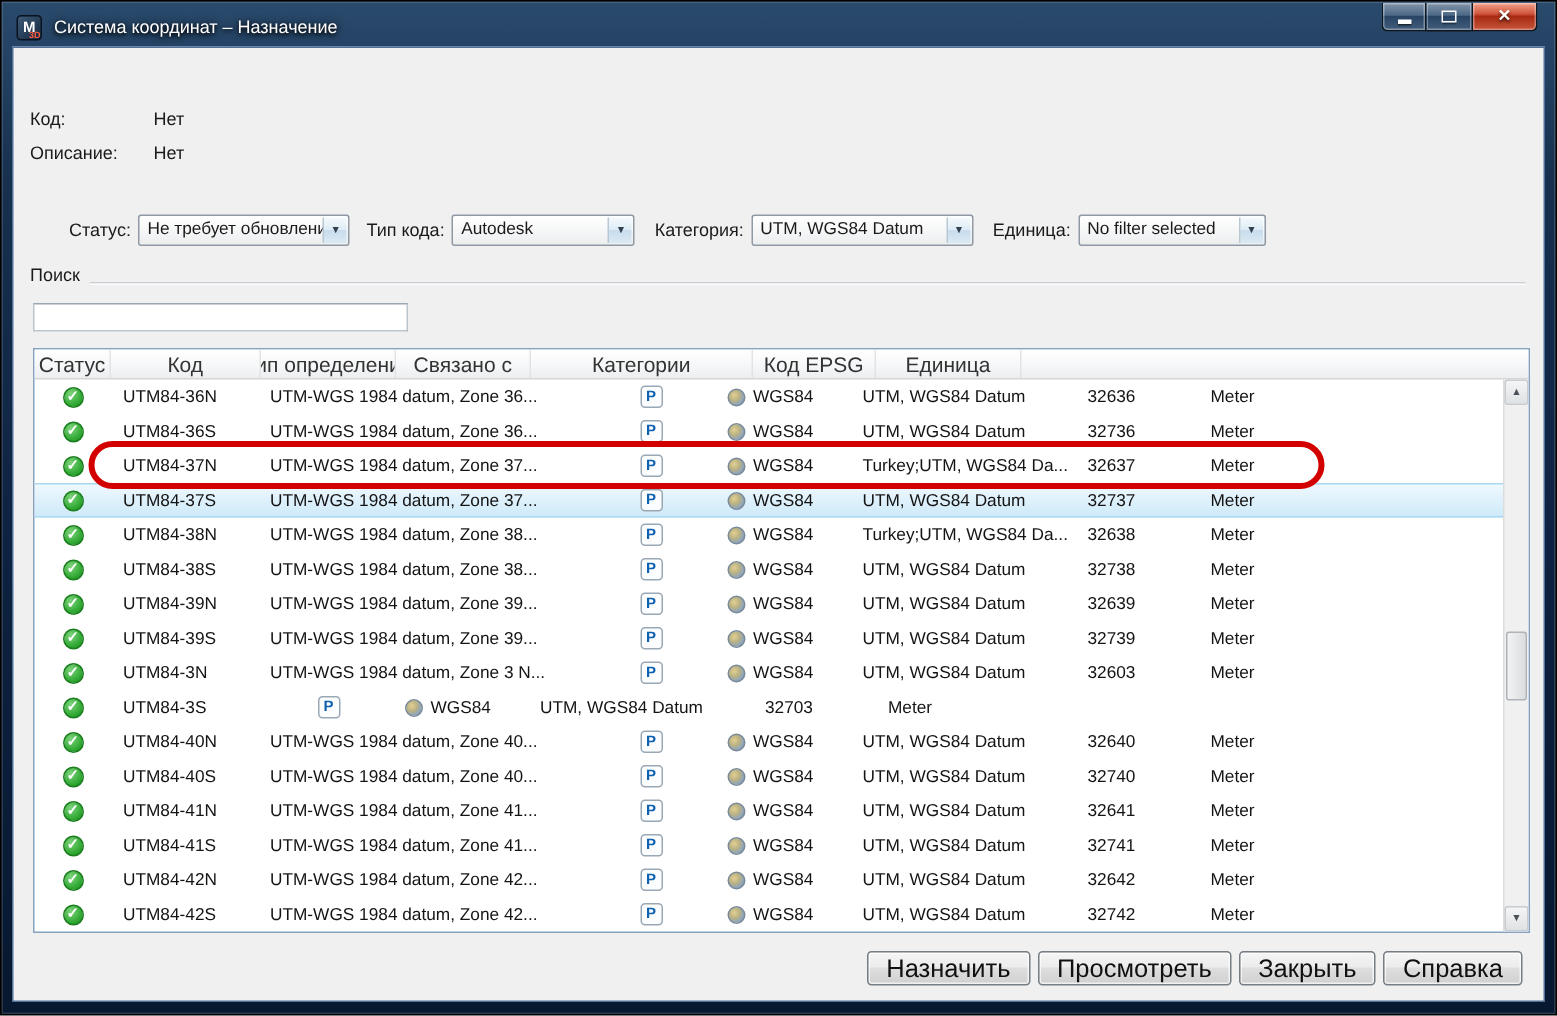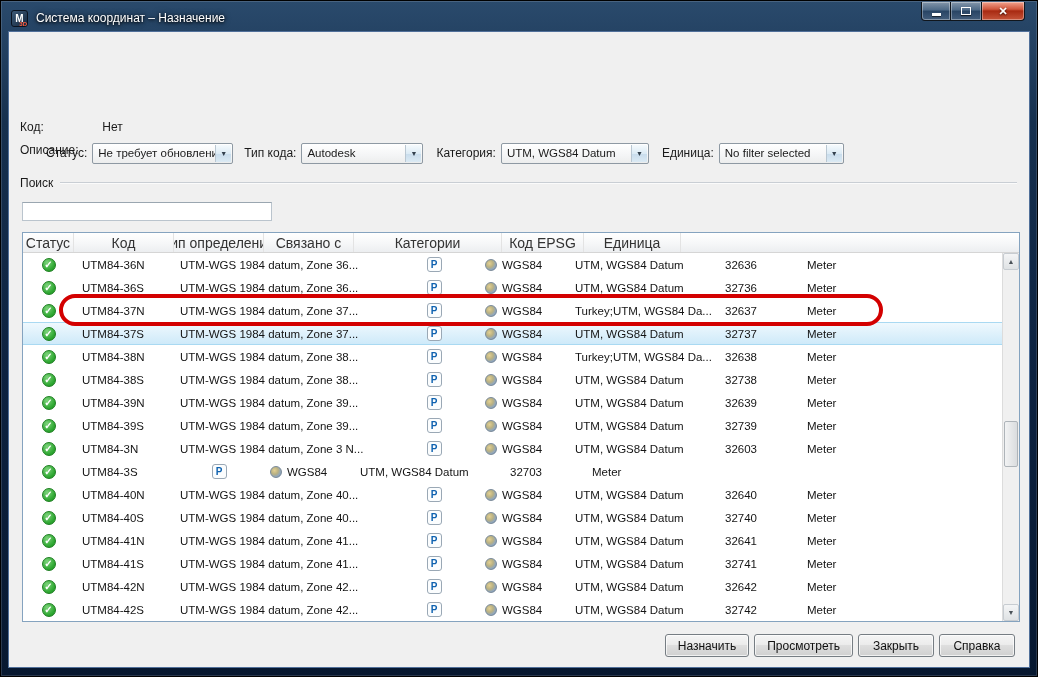--- a/index.html
+++ b/index.html
@@ -45,25 +45,25 @@
     position:absolute; left:7px; right:7px; top:30px; bottom:8px;
     background:#f0f0f0; border:1px solid #51709a;
     font-size:12px; color:#1a1a1a;
   }
 
   .group { position:absolute; display:flex; align-items:center; }
   .group-label { white-space:nowrap; color:#1a1a1a; }
   .group-line { flex:1; margin-left:7px; height:2px; border-top:1px solid #c9ced4; border-bottom:1px solid #fbfbfb; }
   .grp1 { left:11px; right:12px; top:12px; }
   .grp2 { left:11px; right:12px; top:86px; }
-  .grp3 { left:11px; right:12px; top:144px; }
+  .grp3 { left:11px; right:12px; top:144px;align-items:flex-end; }
 
   .kv { position:absolute; left:11px; }
   .kv1 { top:40px; } .kv2 { top:63px; }
-  .kv-label { display:inline-block; width:79px;margin-top:48px; }
+  .kv-label { display:inline-block; width:79px; }
 
   
   .filters { position:absolute; left:37px; top:110px; height:22px; display:flex; align-items:center; }
   .flabel { white-space:nowrap; margin-right:5px; }
   .ml1 { margin-left:11px; } .ml2 { margin-left:13px; } .ml3 { margin-left:13px; }
   .combo {
     position:relative; height:21px; border:1px solid #8e99a3; border-radius:2px;
     background:linear-gradient(180deg,#ffffff 0%,#f4f5f6 60%,#eceded 100%);
     display:flex; align-items:center; padding:0 20px 0 5px; font-size:11.5px; white-space:nowrap; overflow:hidden;
   }
@@ -133,21 +133,21 @@
   }
   .sb-up { top:0; } .sb-down { bottom:0; }
   .sb-thumb {
     position:absolute; left:1px; right:1px; top:168px; height:46px;
     background:linear-gradient(90deg,#f2f3f4,#dadcde); border:1px solid #aeb4b9; border-radius:2px;
   }
 
   
   .footer { position:absolute; right:14px; top:602px; display:flex; gap:5px; }
   .btn {
-    min-width:76px; height:23px; padding:0 12px; font-size:12px; color:#111;
+    min-width:76px; height:23px; padding:0 12px; font-size:17px; color:#111;
     font-family:"Liberation Sans", sans-serif;
     border:1px solid #767d83; border-radius:3px;
     background:linear-gradient(180deg,#f5f5f5 0%,#ececec 45%,#dedede 50%,#d0d0d0 100%);
     box-shadow:inset 0 0 0 1px rgba(255,255,255,.7);
   }
 </style>
 </head>
 <body>
 
 <div class="window">

